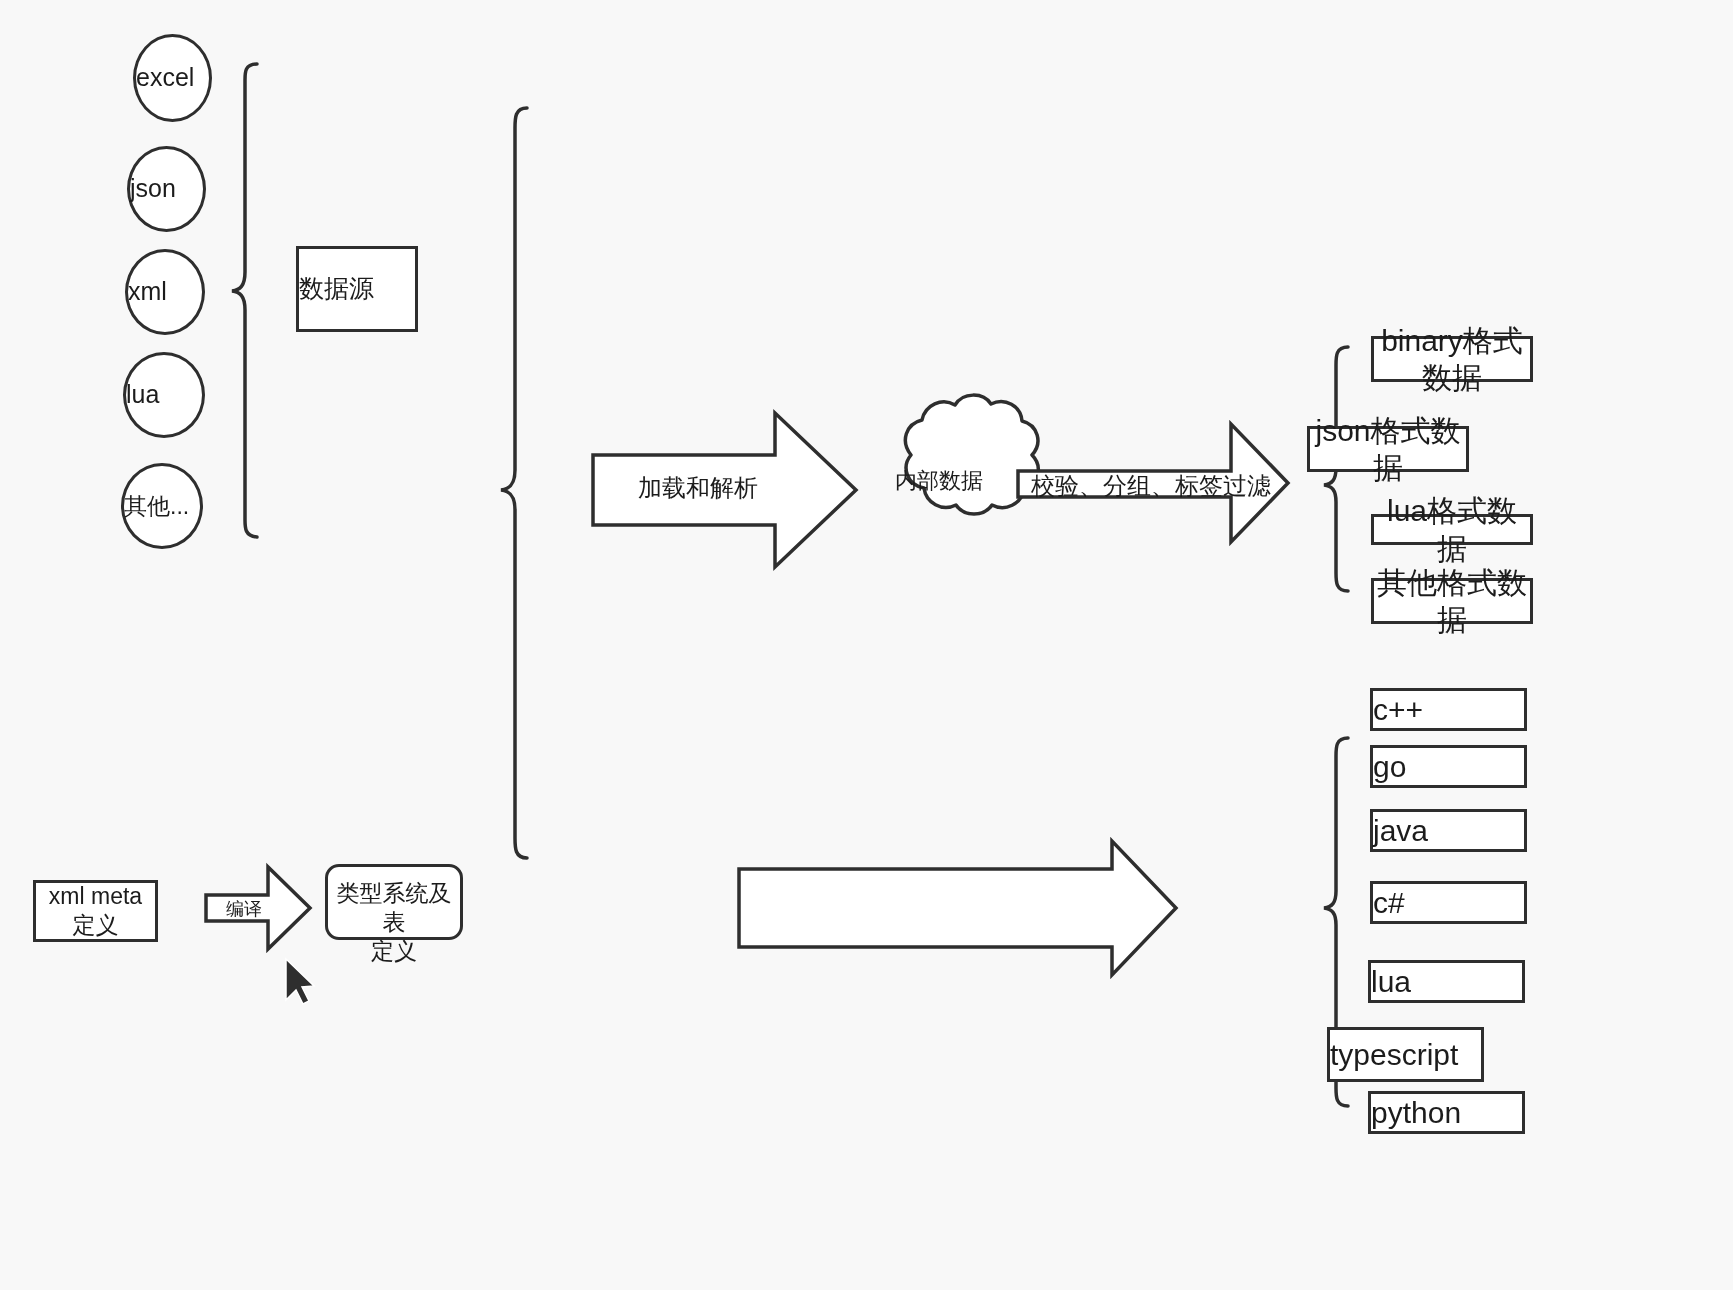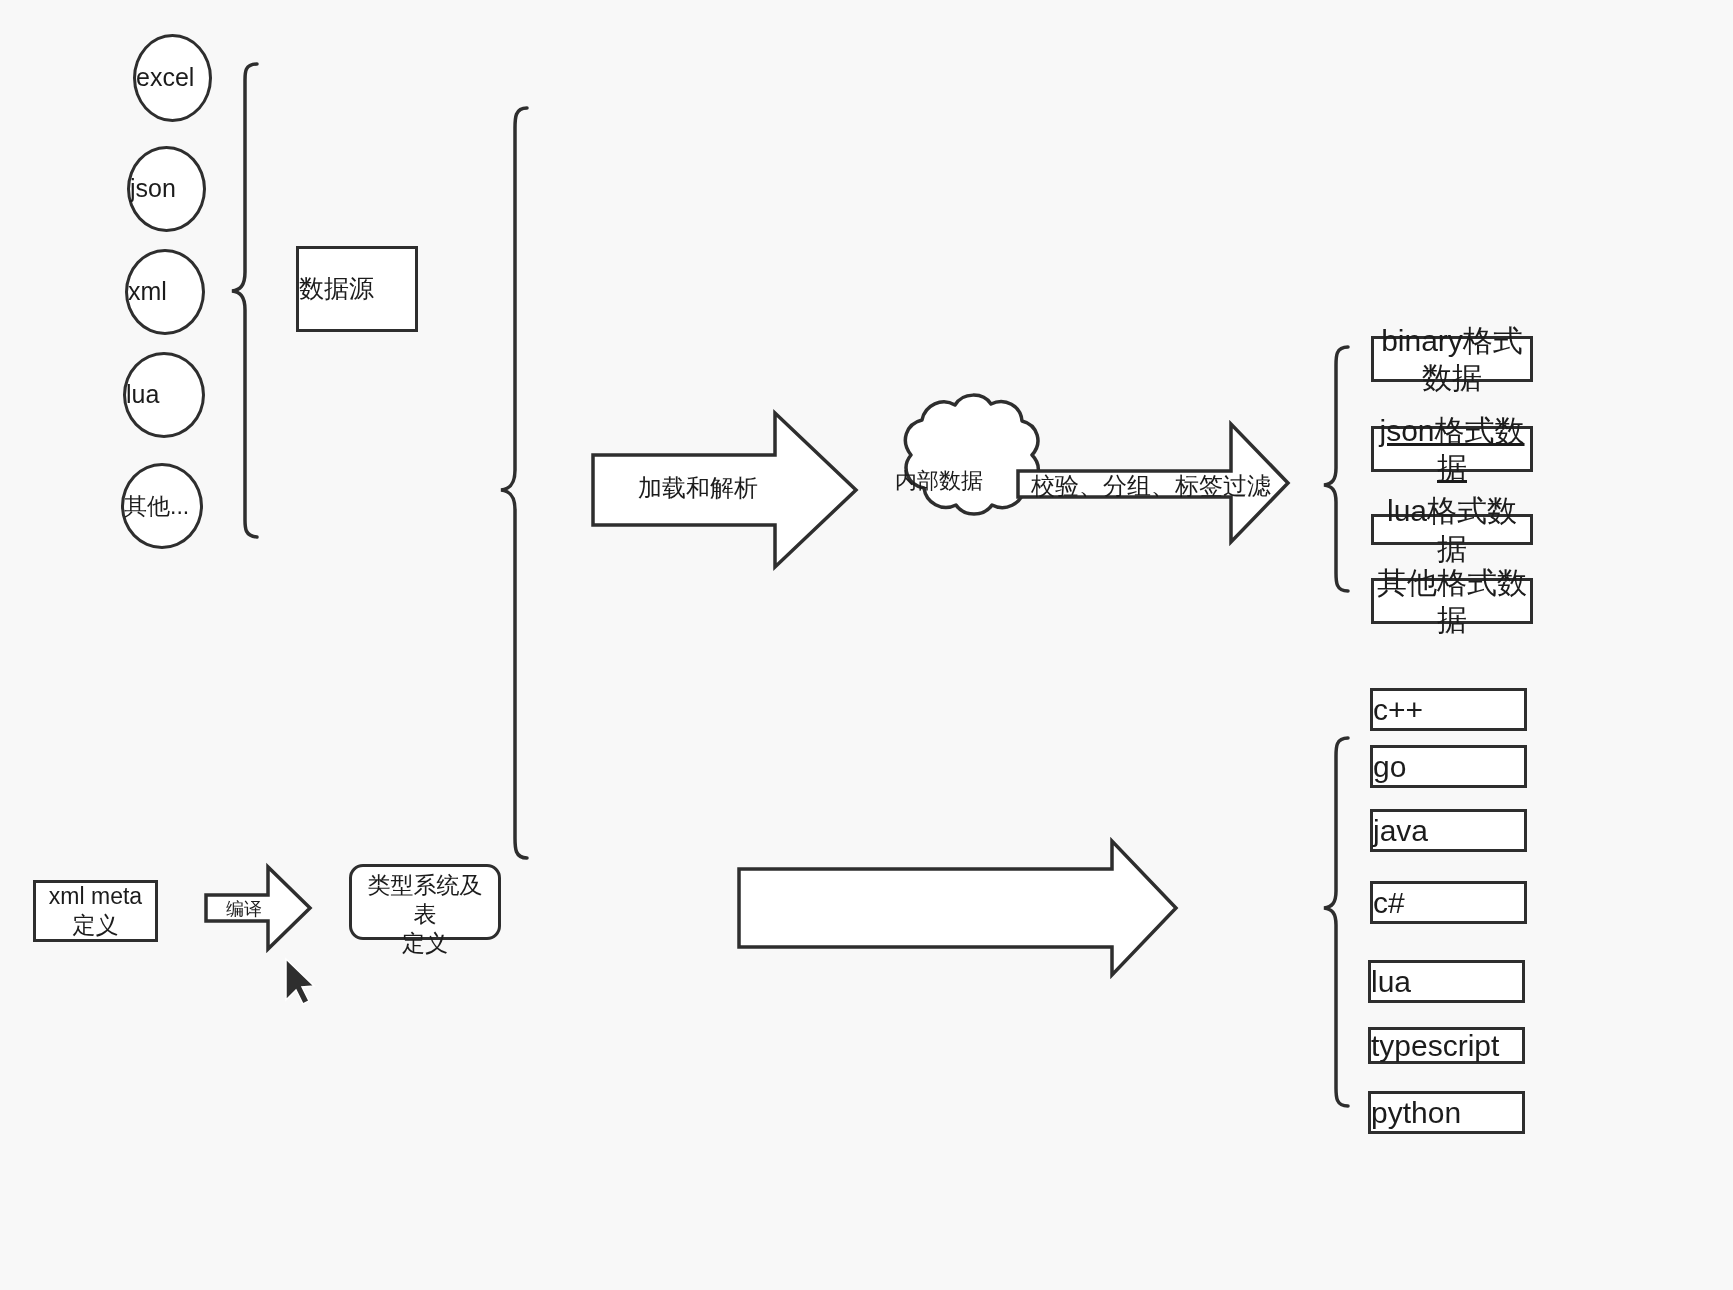--- a/index.html
+++ b/index.html
@@ -151,21 +151,21 @@
   <div class="arrow-label" style="left:883px; top:466px; width:112px; font-size:22px;">内部数据</div>
 
   <div class="arrow-label" style="left:1031px; top:470px; width:200px;">校验、分组、标签过滤</div>
 
 
   <div class="arrow-label label-small" style="left:214px; top:897px; width:60px;">编译</div>
 
   <div class="node rect-small" style="left:1371px; top:336px; width:162px; height:46px;">
     <span>binary格式数据</span>
   </div>
-  <div class="node rect-small" style="left:1371px; top:426px; width:162px; height:46px;text-decoration:underline;">
+  <div class="node rect-small" style="left:1307px; top:426px; width:162px; height:46px;">
     <span>json格式数据</span>
   </div>
   <div class="node rect-small" style="left:1371px; top:514px; width:162px; height:31px;">
     <span>lua格式数据</span>
   </div>
   <div class="node rect-small" style="left:1371px; top:578px; width:162px; height:46px;">
     <span>其他格式数据</span>
   </div>
 
   <div class="node rect-small" style="left:1370px; top:688px; width:157px; height:43px;">
@@ -176,29 +176,29 @@
   </div>
   <div class="node rect-small" style="left:1370px; top:809px; width:157px; height:43px;">
     <span>java</span>
   </div>
   <div class="node rect-small" style="left:1370px; top:881px; width:157px; height:43px;">
     <span>c#</span>
   </div>
   <div class="node rect-small" style="left:1368px; top:960px; width:157px; height:43px;">
     <span>lua</span>
   </div>
-  <div class="node rect-small" style="left:1368px; top:1027px; width:157px; height:37px;">
+  <div class="node rect-small" style="left:1327px; top:1027px; width:157px; height:55px;">
     <span>typescript</span>
   </div>
   <div class="node rect-small" style="left:1368px; top:1091px; width:157px; height:43px;">
     <span>python</span>
   </div>
 
   <div class="node rect" style="left:33px; top:880px; width:125px; height:62px; font-size:23px; padding:0 6px;">
     <span>xml meta定义</span>
   </div>
 
-  <div class="node rect rounded" style="left:325px; top:864px; width:152px; height:76px; font-size:23px; padding:4px 6px; flex-direction:column;margin-left:24px;">
+  <div class="node rect rounded" style="left:325px; top:864px; width:138px; height:76px; font-size:23px; padding:12px 6px; flex-direction:column;">
     <span>类型系统及表</span>
     <span>定义</span>
   </div>
 
 </div>
 
 </body></html>

